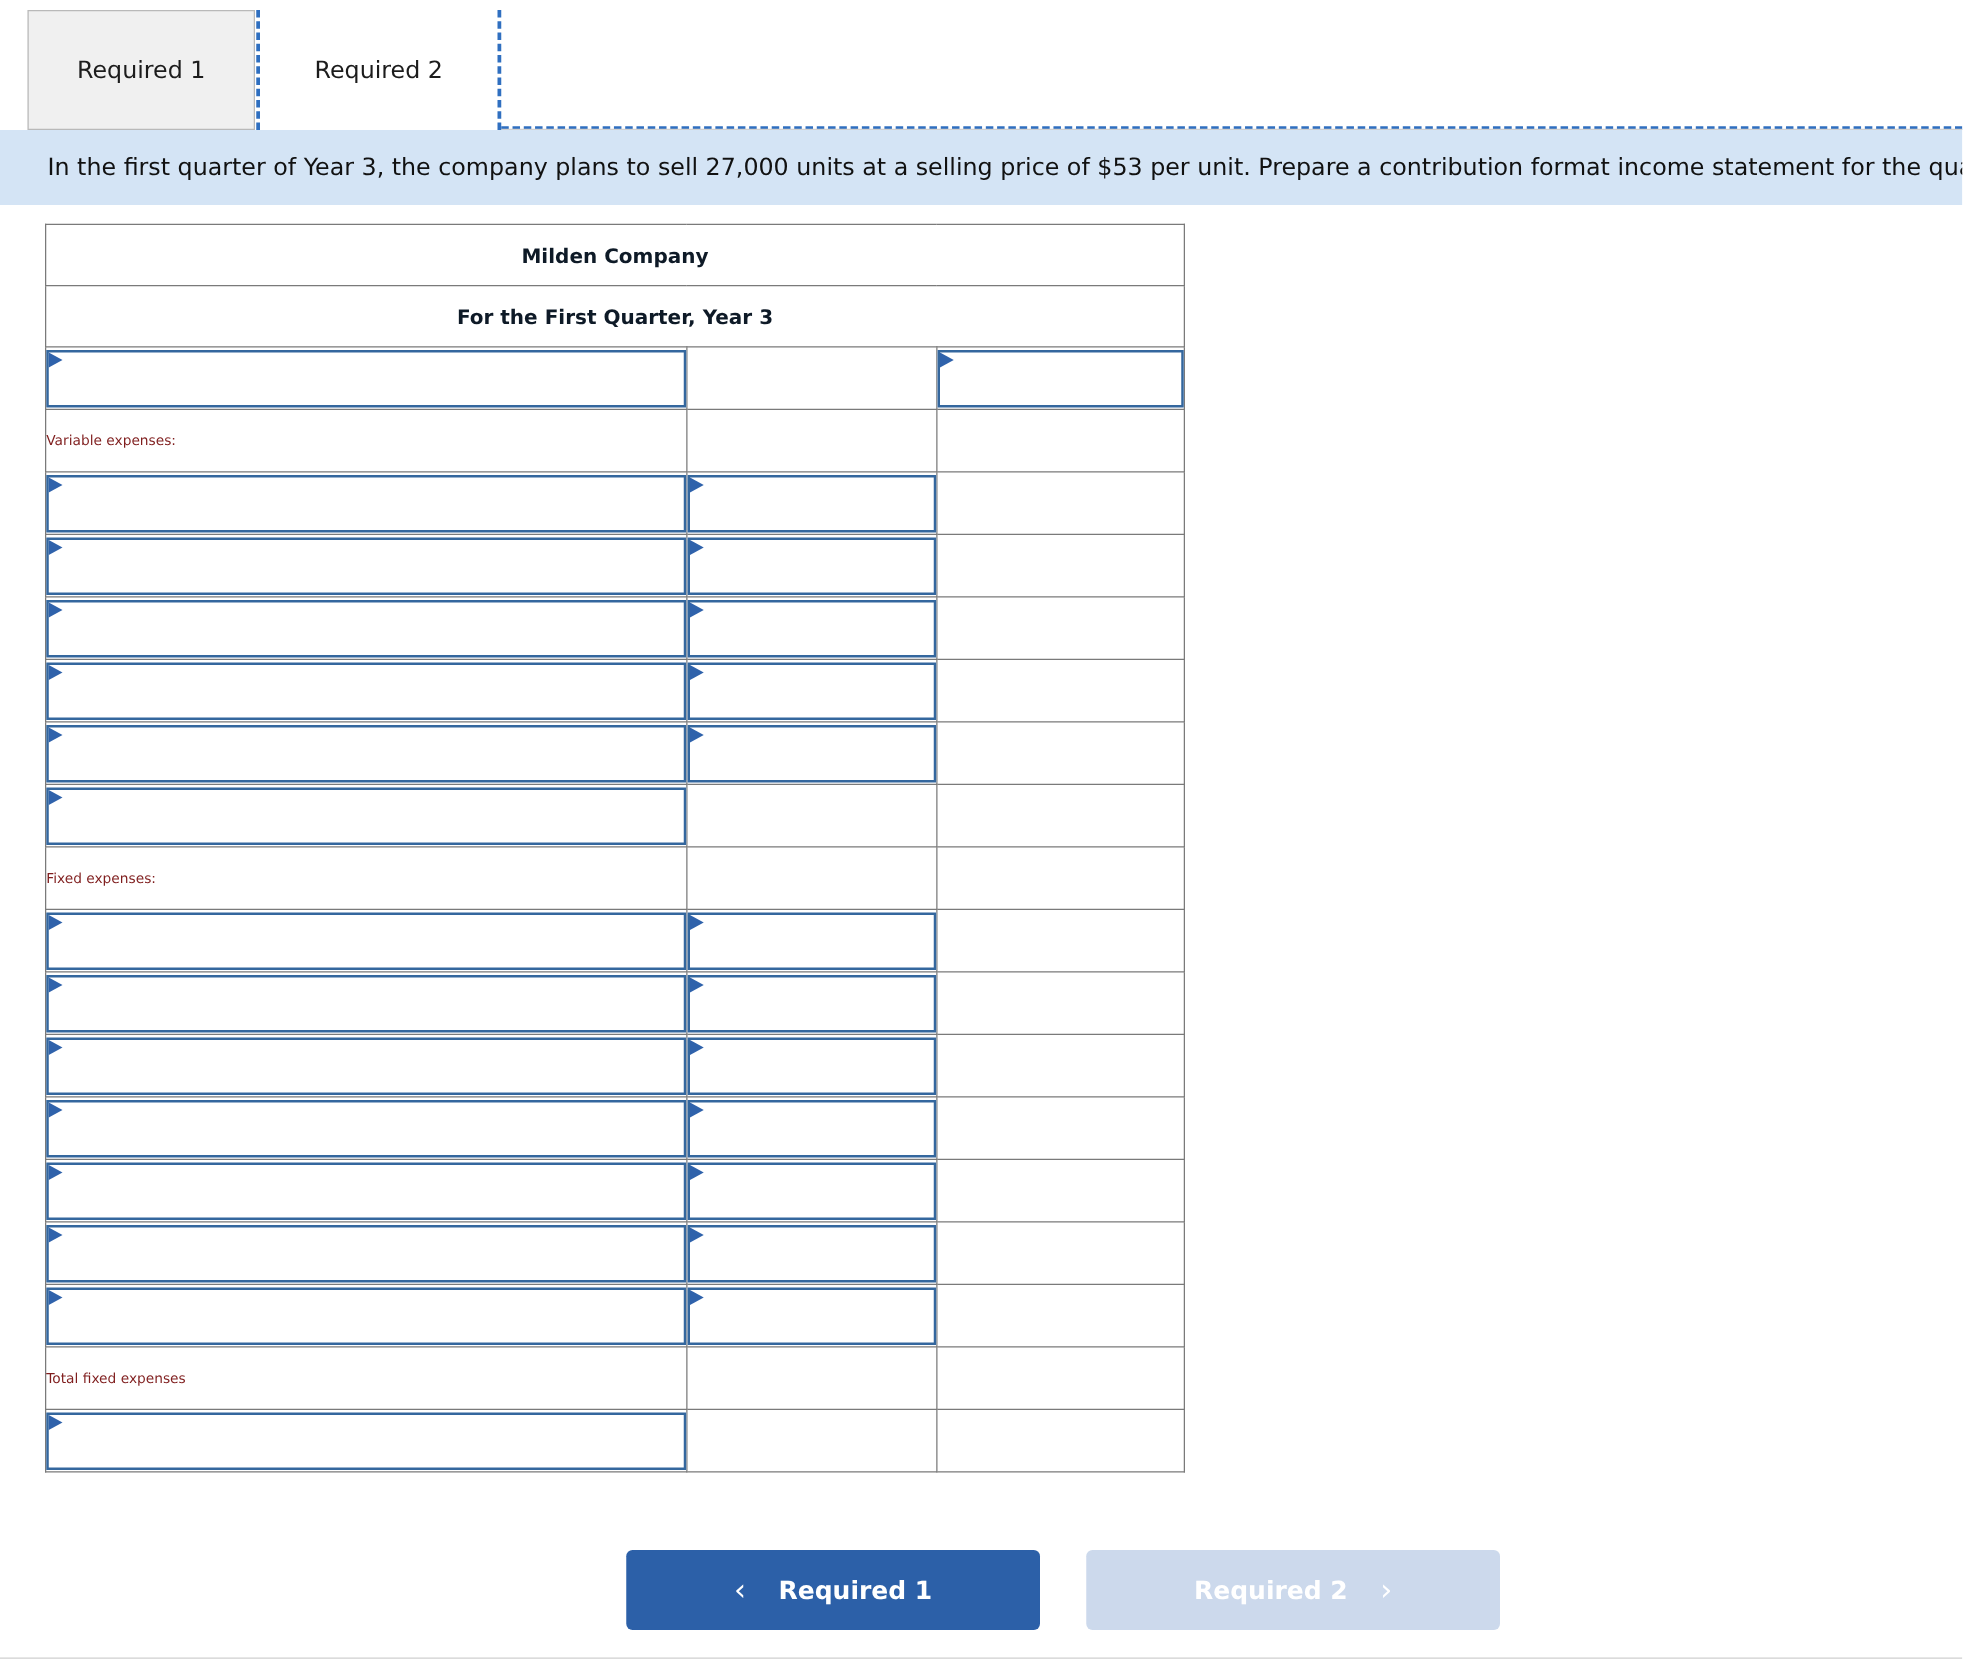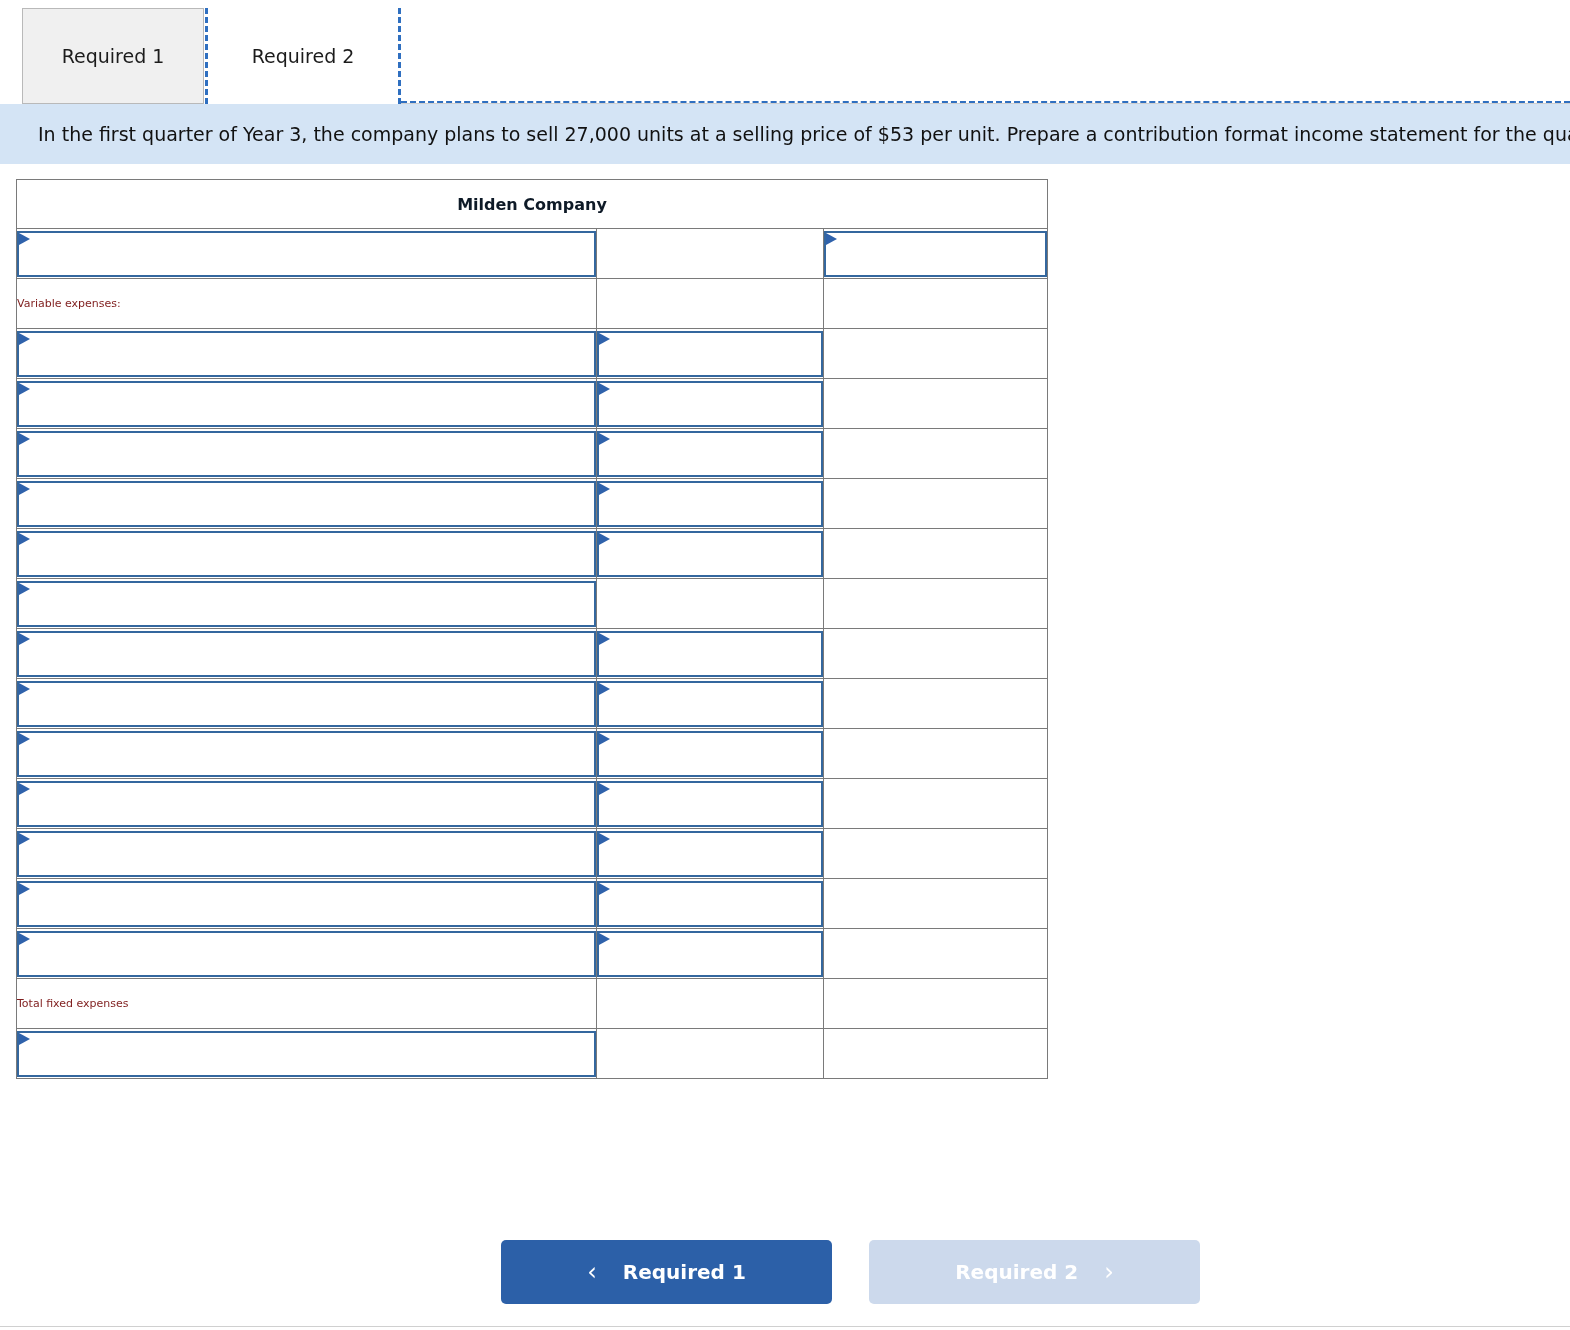--- a/index.html
+++ b/index.html
@@ -83,22 +83,22 @@
     padding-right: 16px;
     font-size: 19px;
     color: #111111;
     line-height: 1.3;
     white-space: nowrap;
   }
 
   
   #sheet {
     position: absolute;
-    left: 16px; top: 179px;
-    width: 1032px;
+    left: 36px; top: 179px;
+    width: 912px;
     border-collapse: collapse;
     table-layout: fixed;
   }
   #sheet td {
     border: 1px solid #7a7a7a;
     padding: 0;
     background: #ffffff;
     vertical-align: middle;
   }
   .hdr {
@@ -205,20 +205,23 @@
     <colgroup>
       <col class="c1">
         <col class="c2">
         <col class="c3">
     </colgroup>
     <tbody id="sheet-body">
         <tr>
           <td class="hdr" colspan="3">Milden Company</td>
         </tr>
         <tr>
+          <td class="hdr" colspan="3">For the First Quarter, Year 3</td>
+        </tr>
+        <tr>
           <td class="inp">
             <div class="dropbox"></div>
           </td>
           <td class="blank"></td>
           <td class="inp">
             <div class="dropbox"></div>
           </td>
         </tr>
         <tr>
           <td class="lbl">Variable expenses:</td>
@@ -269,20 +272,25 @@
             <div class="dropbox"></div>
           </td>
           <td class="blank"></td>
         </tr>
         <tr>
           <td class="inp">
             <div class="dropbox"></div>
           </td>
           <td class="blank"></td>
           <td class="blank rule-top"></td>
+        </tr>
+        <tr>
+          <td class="lbl">Fixed expenses:</td>
+          <td class="blank"></td>
+          <td class="blank"></td>
         </tr>
         <tr>
           <td class="inp">
             <div class="dropbox"></div>
           </td>
           <td class="inp">
             <div class="dropbox"></div>
           </td>
           <td class="blank"></td>
         </tr>

